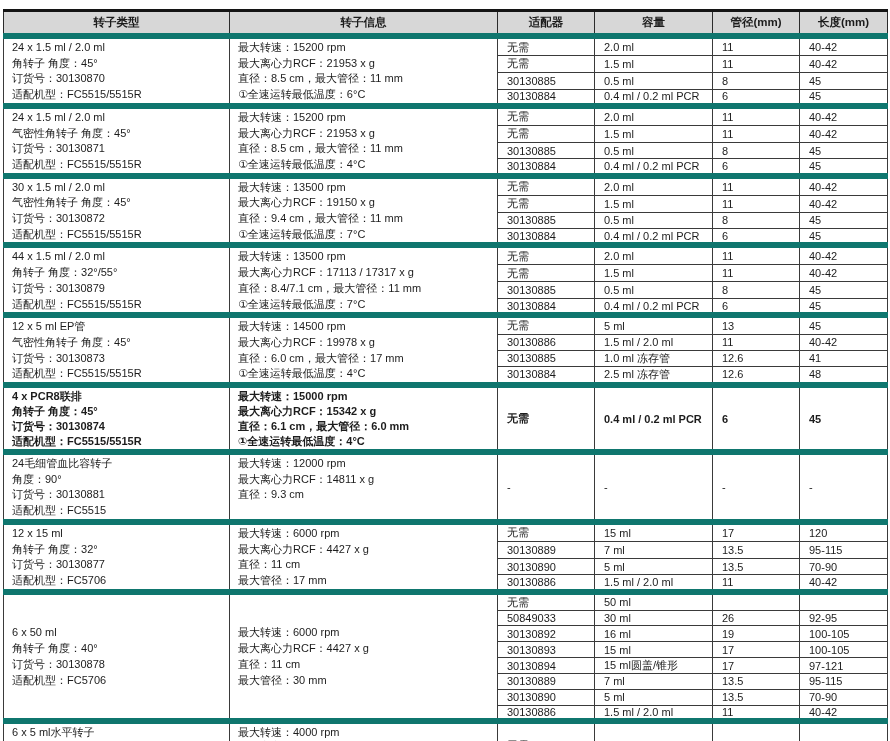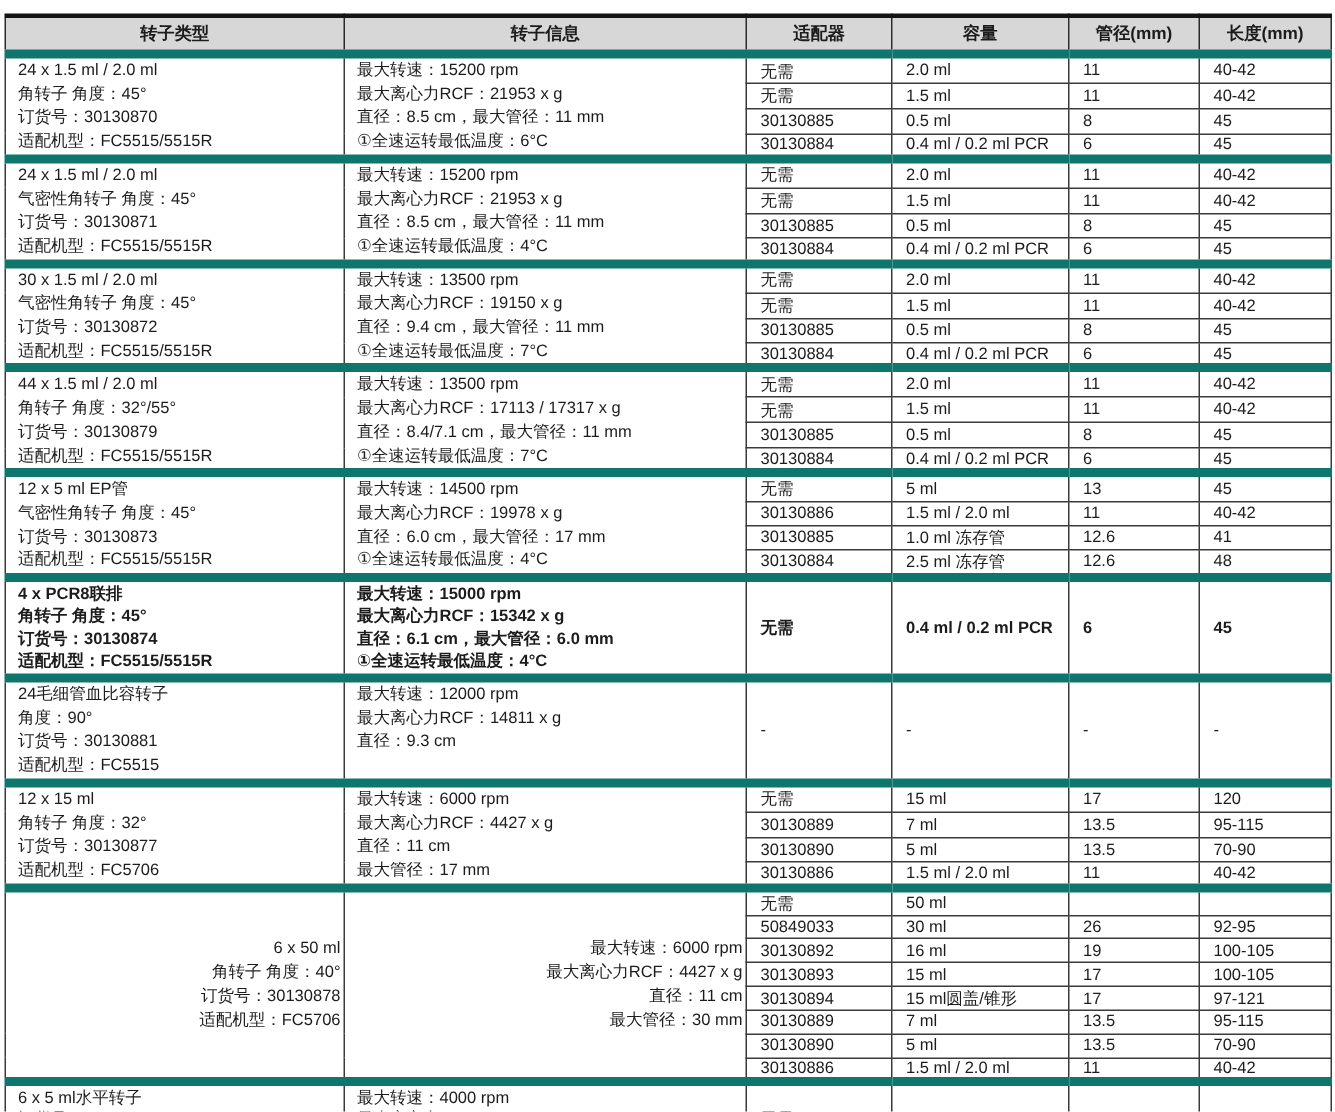--- a/index.html
+++ b/index.html
@@ -33,21 +33,21 @@
   tr.sub td{border-top:1px solid #6f6f6f;}
   tr.gf td{border-top:6px solid #0f766e;}
   td.tcell,td.icell{vertical-align:top;}
   td.dcell{vertical-align:middle;padding-left:9px;text-align:left;}
   .ml{
     white-space:pre-line;line-height:15.7px;
     padding:1px 2px 0 8px;
   }
   .lh15 .ml, .ml.lh15{line-height:15px;}
   .ml.lh14{line-height:14.2px;}
-  td.vc{vertical-align:middle;text-align:right;}
+  td.vc{vertical-align:middle;}
   tr.h16{height:15.8px;}
   tr.h60{height:61px;font-weight:bold;}
   tr.h63{height:63px;}
   tr.h43{height:44px;}
 </style>
 </head>
 <body>
 
 <div class="page">
 

